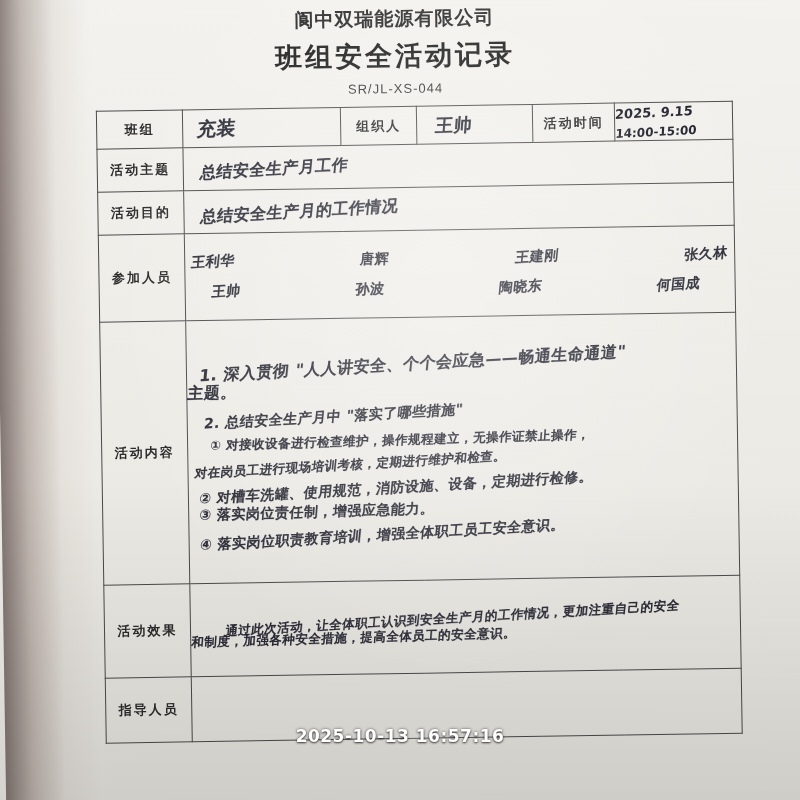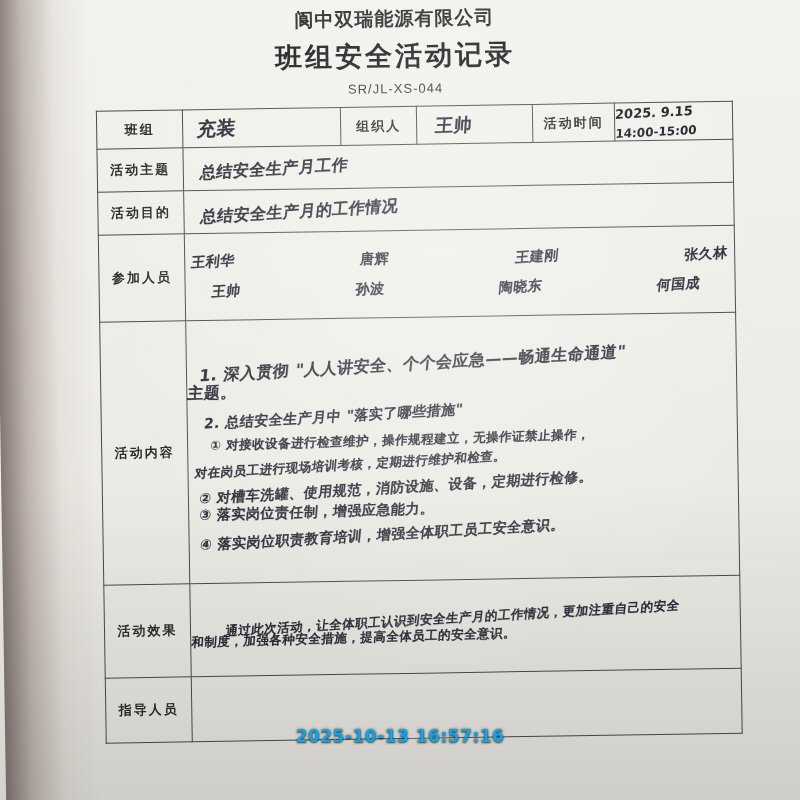--- a/index.html
+++ b/index.html
@@ -171,21 +171,21 @@
   
   .timestamp {
     position: absolute;
     left: 0;
     right: 0;
     top: 726px;
     text-align: center;
     font-family: "DejaVu Sans", sans-serif;
     font-size: 17px;
     font-weight: 700;
-    color: #0ea5e9;
+    color: #ffffff;
     text-shadow: 0 0 3px rgba(0,0,0,0.55), 0 1px 2px rgba(0,0,0,0.6);
     letter-spacing: 0.5px;
     pointer-events: none;
   }
   
   .curl {
     position: absolute;
     left: -10px; top: -10px;
     width: 120px; height: 820px;
     background: linear-gradient(90deg, rgba(255,255,255,0.25), rgba(255,255,255,0));

